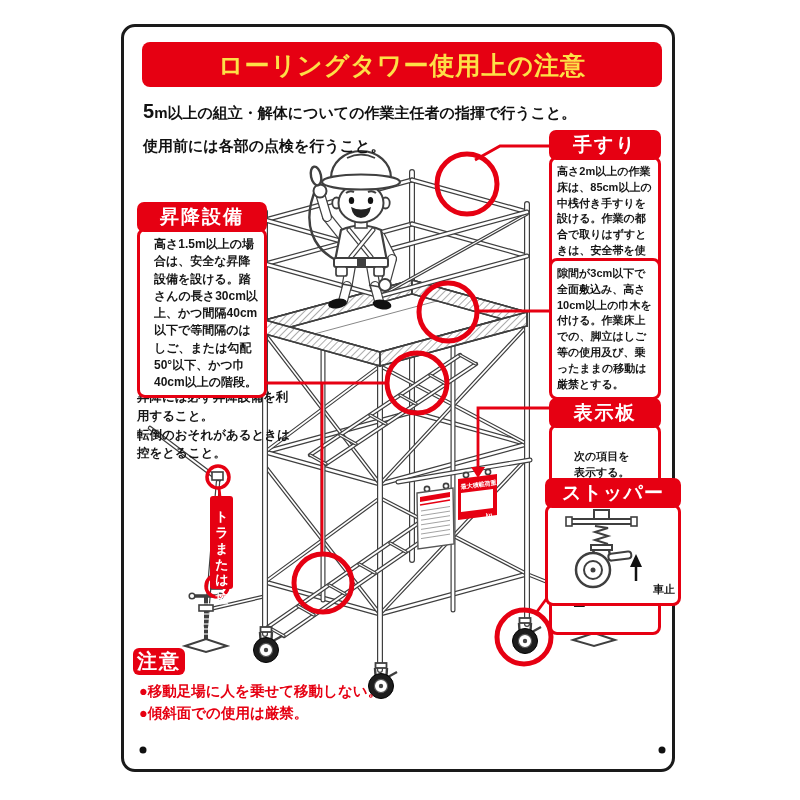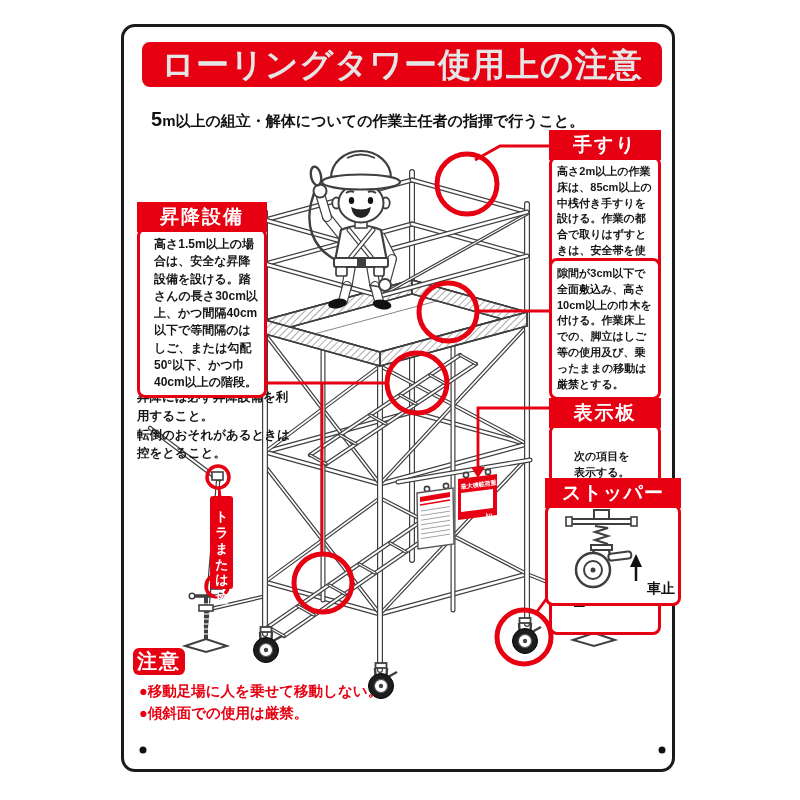--- a/index.html
+++ b/index.html
@@ -3,33 +3,33 @@
 <meta charset="utf-8">
 <style>
   :root{ --red:#e60012; --ink:#3f3f3f; }
   html,body{margin:0;padding:0;}
   body{width:800px;height:800px;background:#fff;position:relative;overflow:hidden;
        font-family:"Liberation Sans",sans-serif;color:#151515;}
   .abs{position:absolute;}
   #sign-border{left:121px;top:24px;width:548px;height:742px;border:3px solid #1a1a1a;border-radius:14px;background:#fff;}
   #scene{left:0;top:0;}
   #banner{left:142px;top:42px;width:520px;height:45px;background:var(--red);border-radius:8px;
-          color:#e5e5e5;font-weight:bold;font-size:33px;line-height:46px;text-align:center;letter-spacing:1px;}
+          color:#fde047;font-weight:bold;font-size:25px;line-height:46px;text-align:center;letter-spacing:1px;}
   #intro{left:143px;top:92px;font-size:15px;font-weight:600;line-height:1.95;color:#111;}
-  #intro p{margin:8px;}
+  #intro p{margin:0;}
   #intro p.big5::first-letter{font-size:20px;font-weight:700;}
   .anno .hd{background:var(--red);color:#fff;font-weight:700;font-size:19px;height:30px;line-height:30px;
-            text-align:center;border-radius:0;letter-spacing:2px;position:relative;z-index:2;}
+            text-align:center;border-radius:7px;letter-spacing:2px;position:relative;z-index:2;}
   .anno .bd{border:3px solid var(--red);border-radius:8px;background:#fff;margin-top:-4px;
             padding:5px 4px 4px 5px;font-size:11px;line-height:1.44;font-weight:600;color:#161616;
             position:relative;z-index:1;}
   .anno .bd .bullet{margin:17px;}
   #box-stopper .bd{height:92px;padding:2px;}
   #stopper-caster{position:absolute;left:2px;top:0px;}
-  #wheel-stop-label{position:absolute;right:3px;bottom:5px;font-size:14px;font-weight:700;color:#111;text-align:right;}
+  #wheel-stop-label{position:absolute;right:3px;bottom:5px;font-size:11px;font-weight:700;color:#111;text-align:right;}
   #tora-label{left:210px;top:496px;width:23px;height:93px;background:var(--red);border-radius:3px;
               display:flex;align-items:center;justify-content:center;}
   #tora-label span{writing-mode:vertical-rl;color:#fff;font-weight:700;font-size:13px;letter-spacing:1px;}
   #chui-head{left:133px;top:648px;width:52px;height:27px;background:var(--red);border-radius:6px;
              color:#fff;font-weight:700;font-size:20px;line-height:27px;text-align:center;letter-spacing:2px;}
   #chui-bullets{left:139px;top:680px;font-size:14.5px;font-weight:700;color:var(--red);line-height:1.55;}
   #chui-bullets div{white-space:nowrap;}
   #left-note{left:137px;top:388px;width:160px;font-size:12.5px;font-weight:600;line-height:1.5;color:#161616;}
 </style>
 </head>
@@ -285,20 +285,21 @@
     <path d="M219,488 L220,497" fill="none" stroke="#e60012" stroke-width="2.8"></path>
     <path d="M220,587 L218,576" fill="none" stroke="#e60012" stroke-width="2.8"></path>
   </svg>
 
 <div class="abs" id="banner">
   <span>ローリングタワー使用上の注意</span>
 </div>
 
 <div class="abs" id="intro">
   <p class="big5">5m以上の組立・解体についての作業主任者の指揮で行うこと。</p>
+  <p>使用前には各部の点検を行うこと。</p>
 </div>
 
 <div class="abs anno" style="left:137px;top:202px;width:130px;">
   <div class="hd">昇降設備</div>
   <div class="bd" style="font-size:12px;padding-left:14px;">高さ1.5m以上の場合は、安全な昇降設備を設ける。踏さんの長さ30cm以上、かつ間隔40cm以下で等間隔のはしご、または勾配50°以下、かつ巾40cm以上の階段。</div>
 </div>
 
 <div class="abs" id="left-note">
   <div>昇降には必ず昇降設備を利用すること。</div>
   <div>転倒のおそれがあるときは控をとること。</div>

